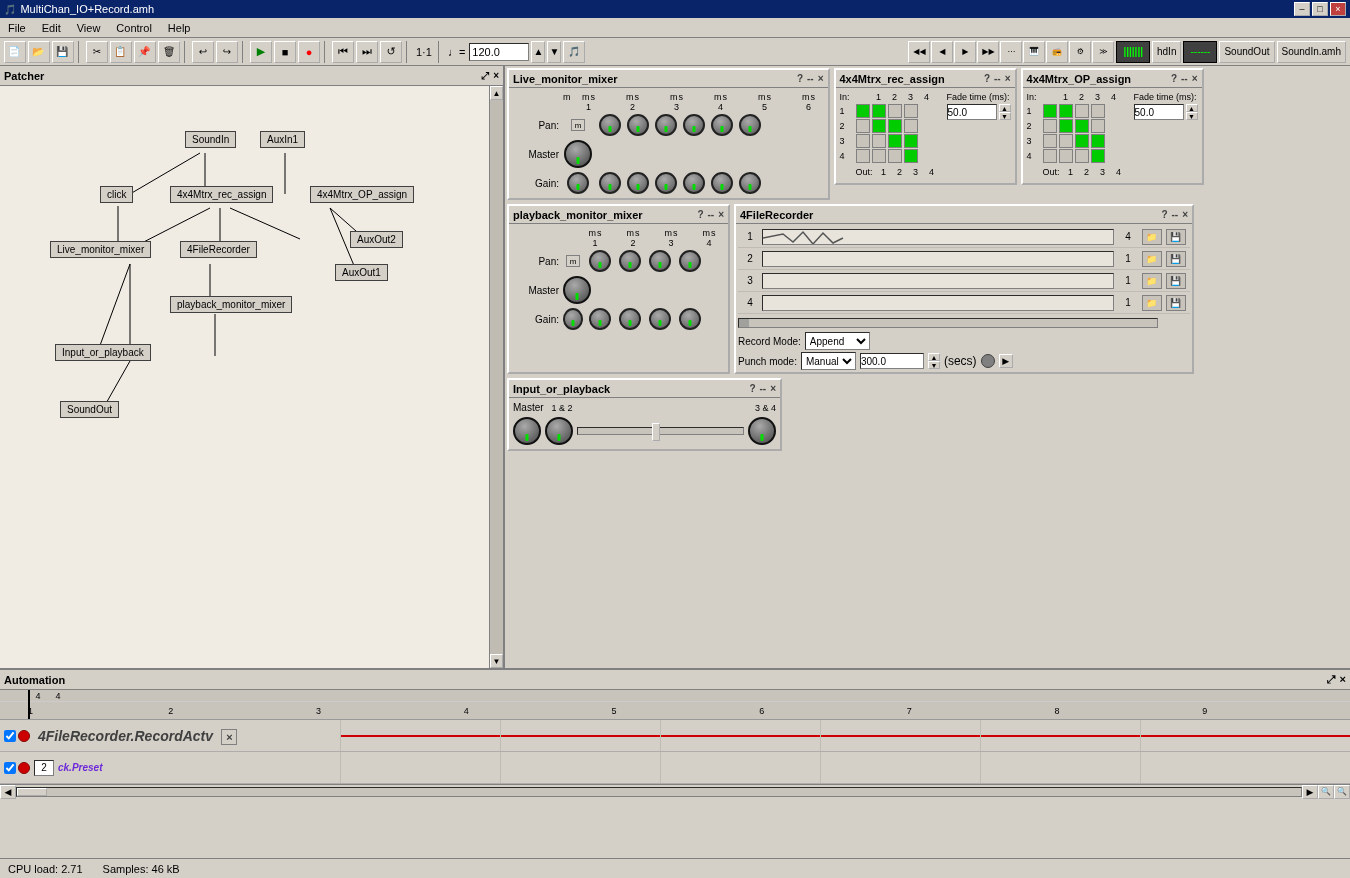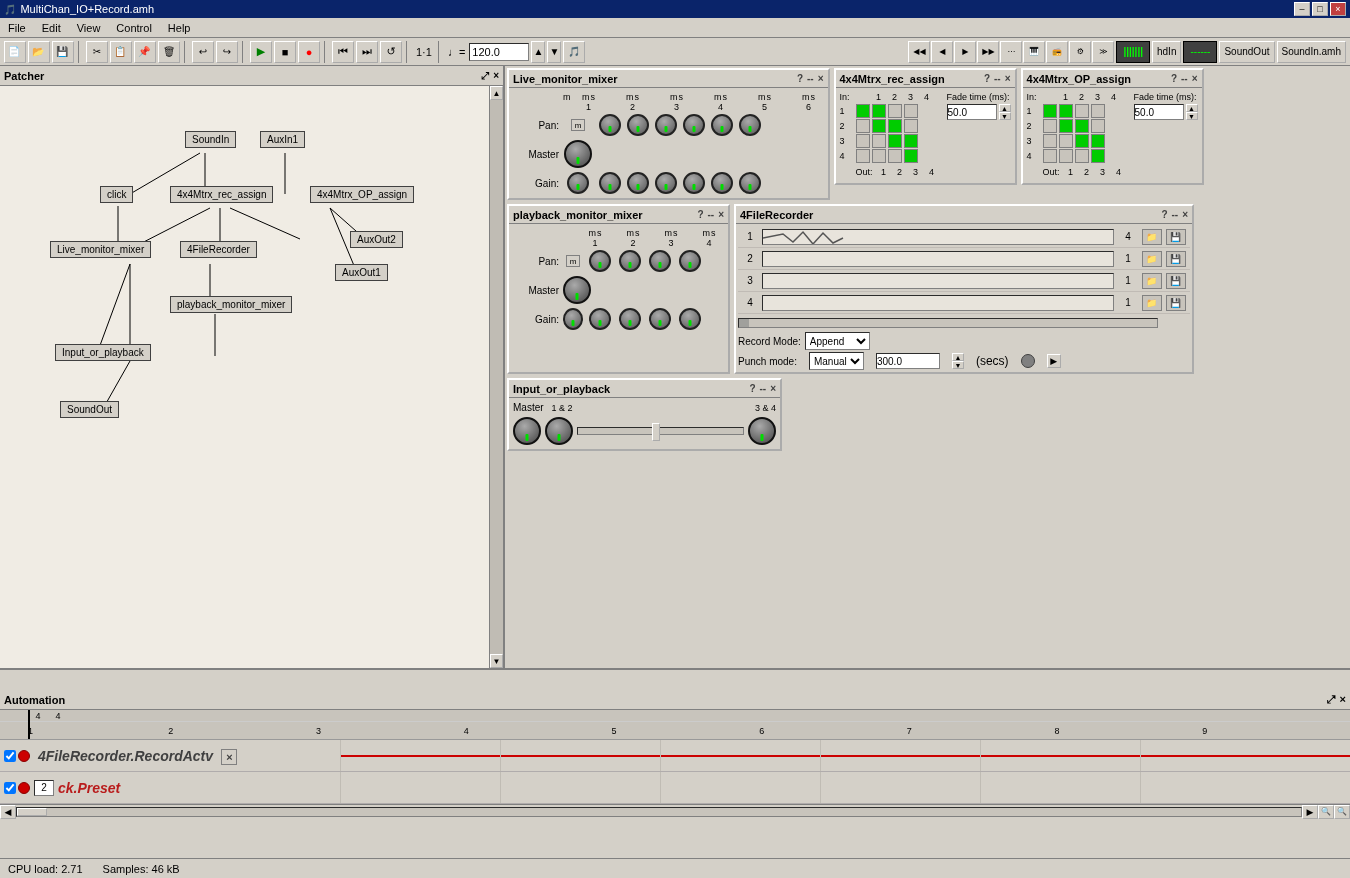--- a/index.html
+++ b/index.html
@@ -29,21 +29,21 @@
     #patcher-header .panel-controls { margin-left: auto; display: flex; gap: 4px; }
     #patcher-content { position: relative; width: 100%; height: calc(100% - 20px); overflow: auto; background: #f0ece4; }
     .patcher-node { position: absolute; background: #d4d0c8; border: 1px solid #404040; padding: 2px 6px; font-size: 10px; white-space: nowrap; cursor: pointer; }
     .panel-header { background: #d4d0c8; border-bottom: 1px solid #808080; height: 18px; display: flex; align-items: center; padding: 0 4px; font-size: 11px; font-weight: bold; }
     .panel-header .ph-title { flex: 1; font-weight: bold; font-size: 11px; }
     .panel-header .ph-controls { display: flex; gap: 4px; align-items: center; font-size: 10px; color: #404040; }
     .panel-body { padding: 4px; }
 
     
     #automation { height: 190px; background: #d4d0c8; border-top: 2px solid #808080; }
-    #automation-header { background: #d4d0c8; border-bottom: 1px solid #808080; height: 20px; display: flex; align-items: center; padding: 0 4px; font-size: 11px; font-weight: bold; margin-top: 20px; }
+    #automation-header { background: #d4d0c8; border-bottom: 1px solid #808080; height: 20px; display: flex; align-items: center; padding: 0 4px; font-size: 11px; font-weight: bold; }
 
     
     #statusbar { height: 20px; background: #d4d0c8; border-top: 1px solid #808080; display: flex; align-items: center; padding: 8px 8px; font-size: 11px; gap: 20px; }
 
     
     #hscrollbar { height: 14px; background: #d4d0c8; border-top: 1px solid #808080; display: flex; align-items: center; }
     .hscroll-track { flex: 1; height: 10px; background: #c8c4bc; margin: 0 16px; border: 1px inset #808080; }
     .hscroll-btn { width: 16px; height: 14px; background: #d4d0c8; border: 1px outset #fff; display: flex; align-items: center; justify-content: center; cursor: pointer; font-size: 9px; }
 
     
@@ -587,21 +587,21 @@
           </div>
 
           <div style="display:flex; align-items:center; gap:4px; margin-bottom:2px;">
             <span style="font-size:10px;">Record Mode:</span>
             <select style="font-size:10px; height:18px; background:#fff; border:1px inset #808080;">
               <option>Append</option>
               <option>Overwrite</option>
             </select>
           </div>
 
-          <div style="display:flex; align-items:center; gap:12px;">
+          <div style="display:flex; align-items:center; gap:4px;">
             <span style="font-size:10px;">Punch mode:</span>
             <select style="font-size:10px; height:18px; background:#fff; border:1px inset #808080;">
               <option>Manual</option>
               <option>Auto</option>
             </select>
             <input type="text" style="width: 64px; height: 16px; border: 1px inset rgb(128, 128, 128); font-size: 10px; background: rgb(255, 255, 255);" value="300.0">
             <div style="display:flex; flex-direction:column;">
               <div style="width:12px;height:8px;border:1px outset #fff;font-size:7px;display:flex;align-items:center;justify-content:center;cursor:pointer;">▲</div>
               <div style="width:12px;height:8px;border:1px outset #fff;font-size:7px;display:flex;align-items:center;justify-content:center;cursor:pointer;">▼</div>
             </div>
@@ -699,21 +699,21 @@
     </div>
   </div>
 
   <div style="display:flex; align-items:center; height:32px; border-bottom:1px solid #b0acac; background:#d4d0c8; position:relative;">
     <div style="display:flex; align-items:center; padding:0 4px; gap:2px;">
       <input type="checkbox" checked="" style="width: 12px; height: 12px;">
       <div style="width:12px; height:12px; background:#cc0000; border-radius:50%; border:1px solid #800;"></div>
     </div>
     <div style="display:flex; align-items:center; gap:4px;">
       <div style="background:#fff; border:1px inset #808080; width:20px; height:16px; display:flex; align-items:center; justify-content:center; font-size:10px;">2</div>
-      <span style="font-size:14px; font-style:italic; font-weight:bold; color:#b91c1c;">ck.Preset</span>
+      <span style="font-size:10px; font-style:italic; font-weight:bold; color:#6d28d9;">ck.Preset</span>
     </div>
 
     <div style="position:absolute; left:340px; right:0; top:0; bottom:0; pointer-events:none;">
       <div style="position:absolute; left:0; top:0; bottom:0; border-left:1px solid #c0bcb4;"></div>
       <div style="position:absolute; left:160px; top:0; bottom:0; border-left:1px solid #c0bcb4;"></div>
       <div style="position:absolute; left:320px; top:0; bottom:0; border-left:1px solid #c0bcb4;"></div>
       <div style="position:absolute; left:480px; top:0; bottom:0; border-left:1px solid #c0bcb4;"></div>
       <div style="position:absolute; left:640px; top:0; bottom:0; border-left:1px solid #c0bcb4;"></div>
       <div style="position:absolute; left:800px; top:0; bottom:0; border-left:1px solid #c0bcb4;"></div>
     </div>

